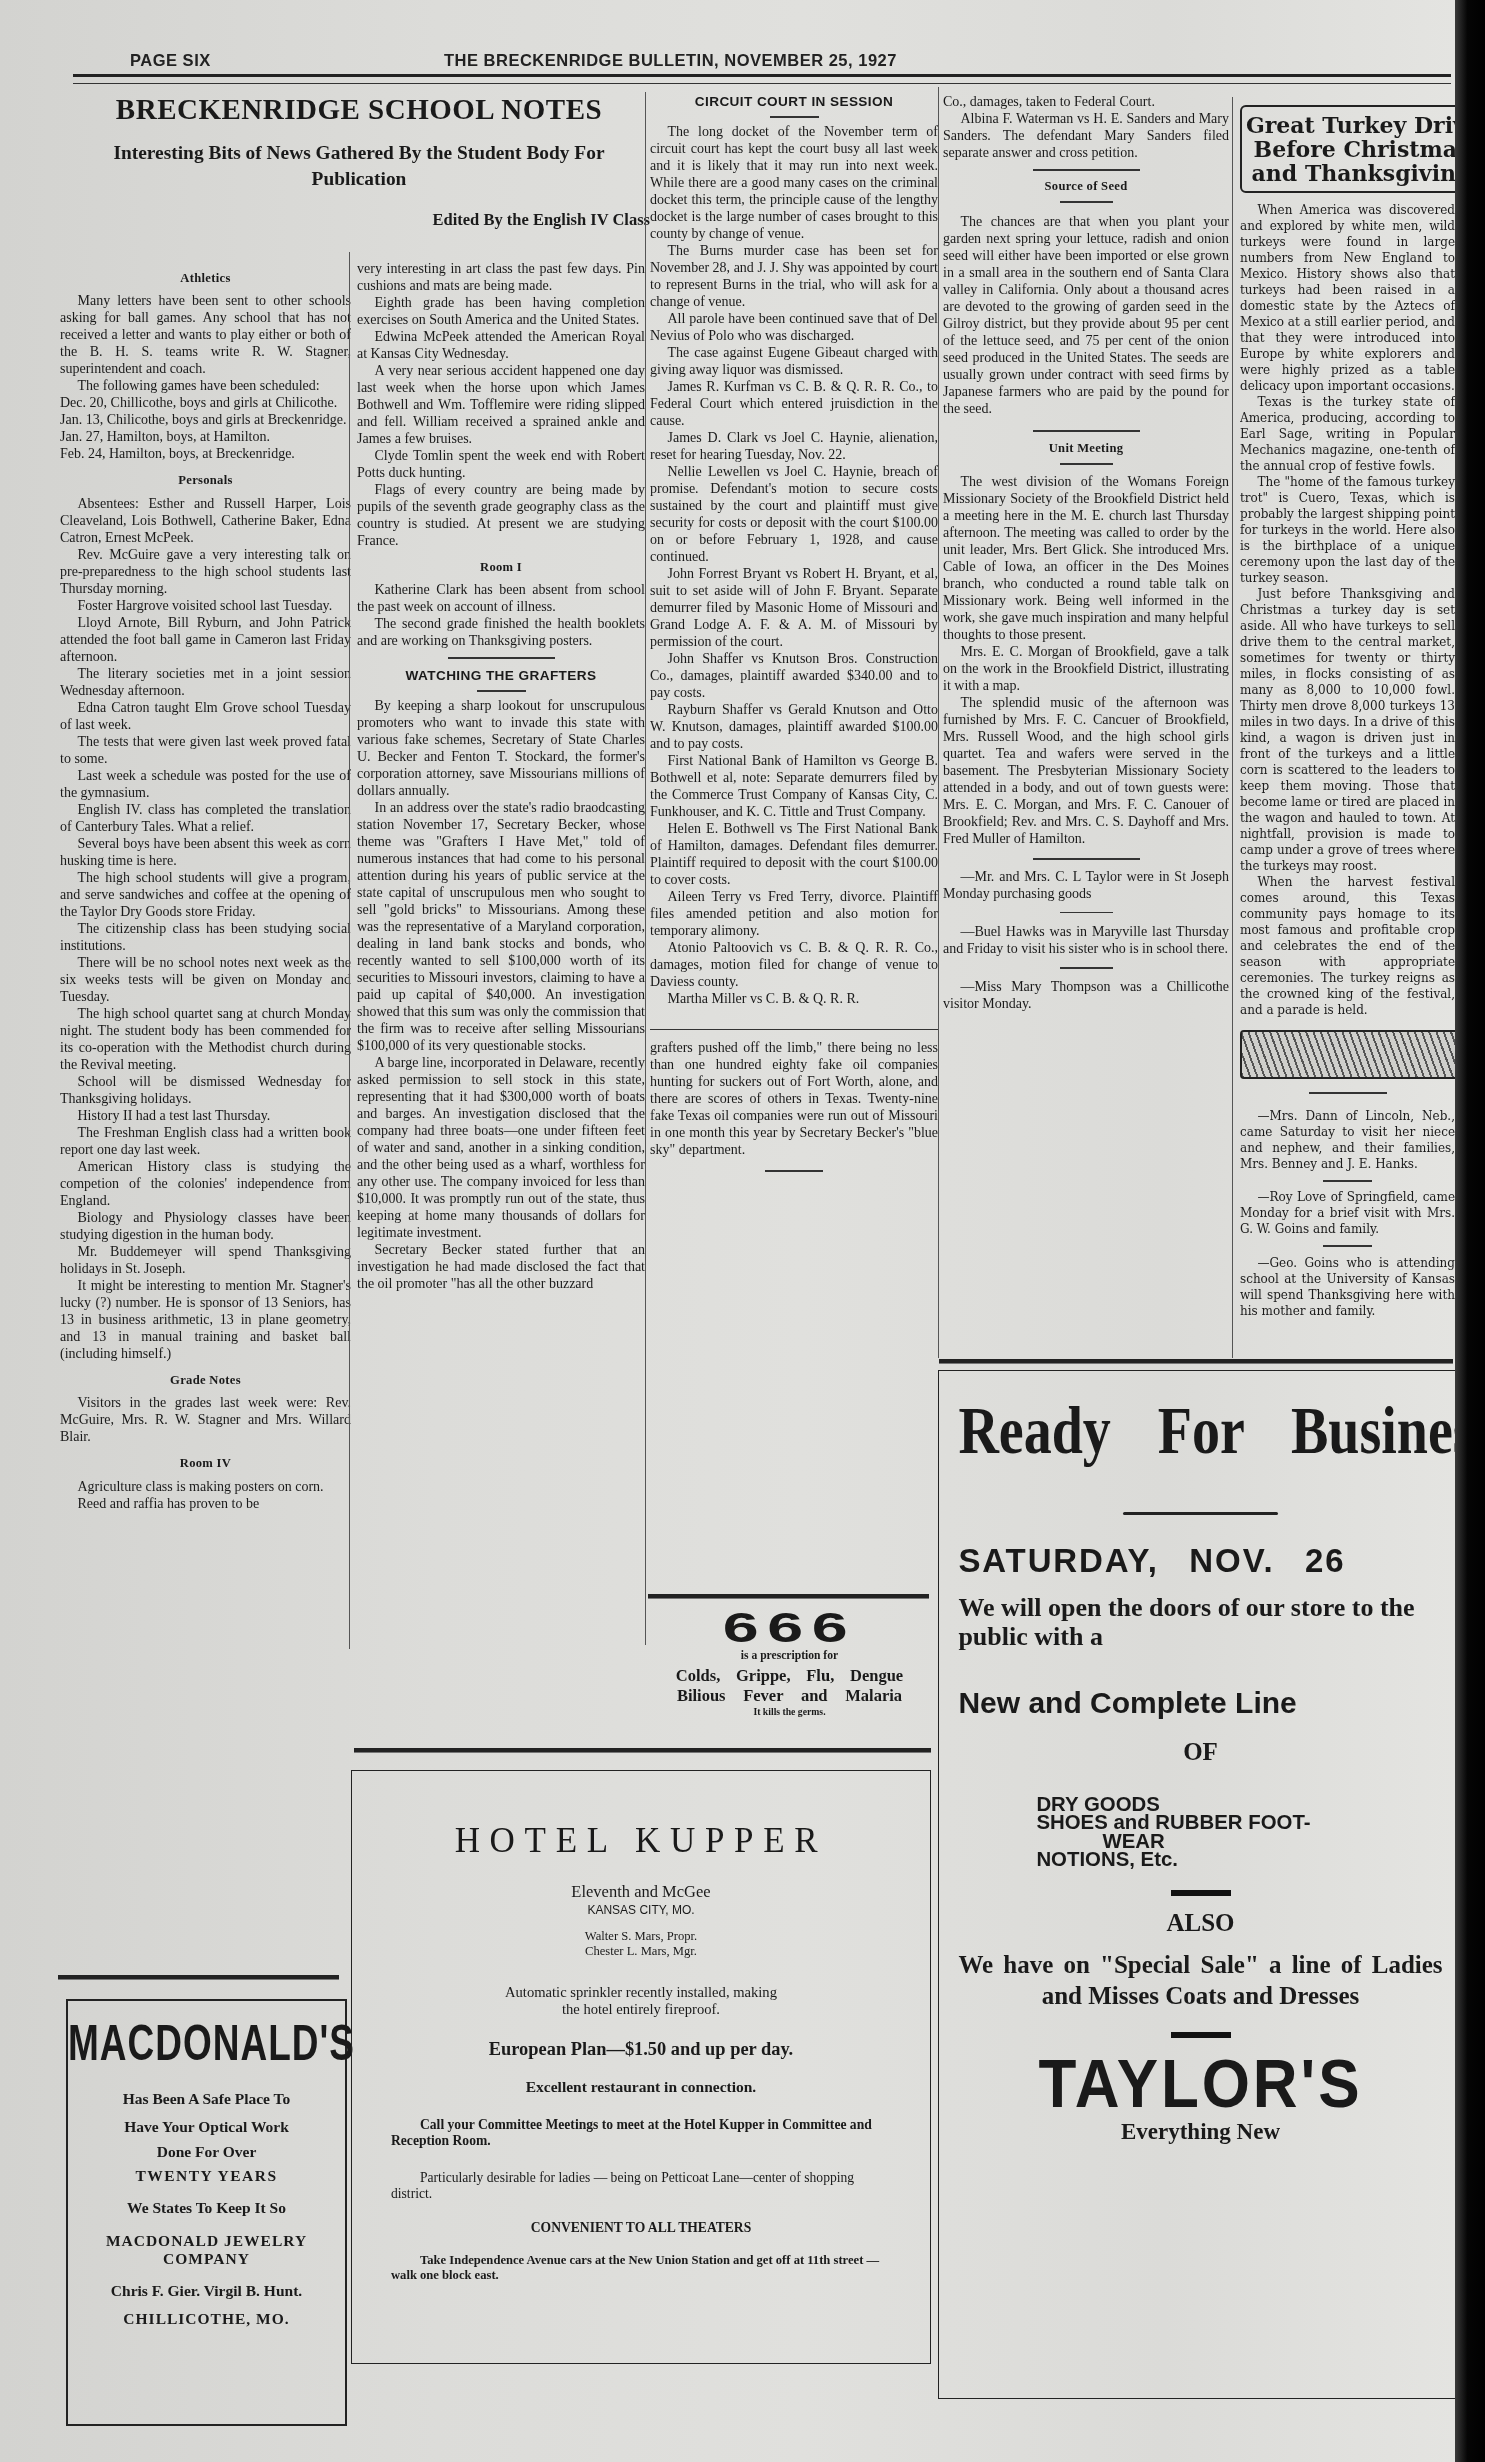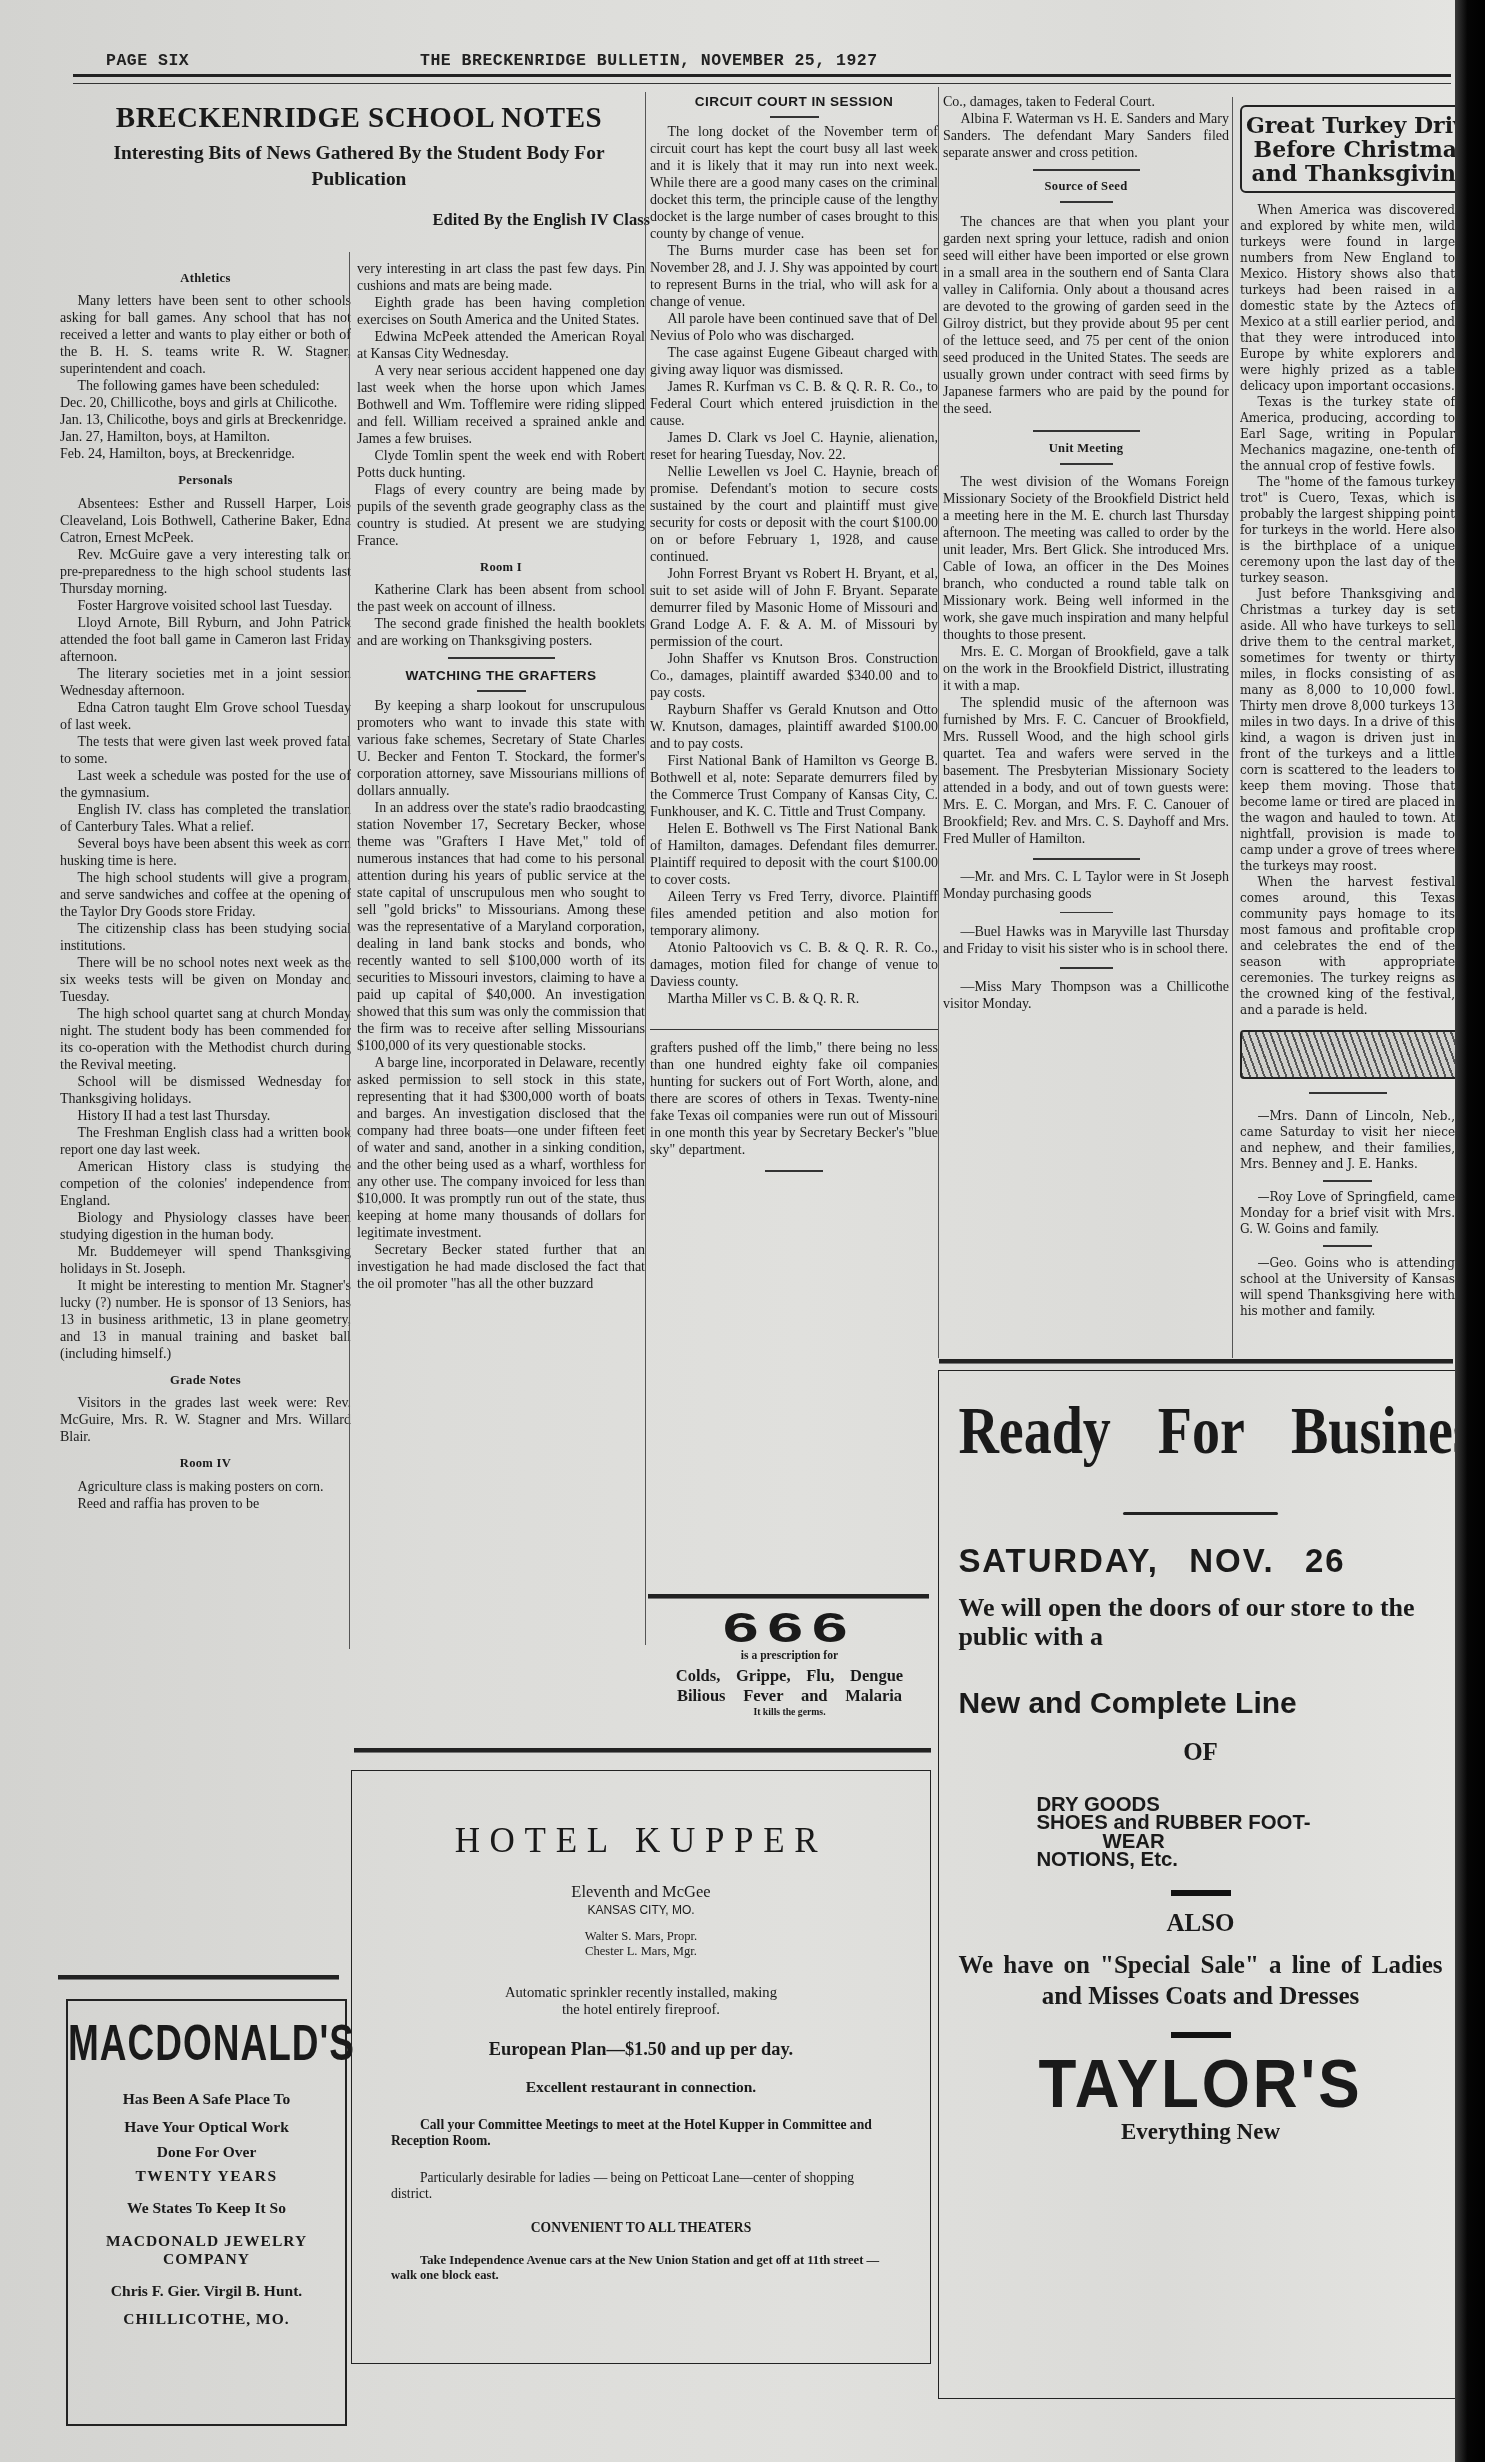--- a/index.html
+++ b/index.html
@@ -12,42 +12,42 @@
   }
   .page {
     position: absolute; left: 0; top: 0; width: 1456px; height: 2463px;
     background: linear-gradient(90deg, #d3d3d0 0%, #dcdcd9 30%, #e0e0dd 55%, #dbdbd8 80%, #e4e4e1 100%);
   }
   .edge-dark {
     position: absolute; right: 0; top: 0; width: 31px; height: 2463px;
     background: linear-gradient(90deg, #3a3a3a, #050505 40%, #000);
   }
   .masthead {
-    position: absolute; top: 47px; left: 56px; right: 58px; height: 25px;
-    font-family: Liberation Mono, monospace; font-weight: bold; font-size: 16.5px;
+    position: absolute; top: 47px; left: 80px; right: 58px; height: 25px;
+    font-family: Liberation Sans, sans-serif; font-weight: bold; font-size: 16.5px;
     letter-spacing: 0.5px; color: #222;
   }
   .masthead .pg { position: absolute; left: 50px; top: 3.9px; }
   .masthead .title { position: absolute; left: 364px; top: 3.9px; }
   .rule-double {
     position: absolute; left: 73px; width: 1378px; top: 74px; height: 9.7px;
     border-top: 3.9px solid #222; border-bottom: 1.9px solid #333;
   }
   .col { position: absolute; text-align: justify; font-size: 14px; line-height: 17px; }
   .col p { text-indent: 17.5px; margin: 0; }
   .col p.noind { text-indent: 0; }
   .col p.hang { padding-left: 17.5px; text-indent: -17.5px; }
   .sub { text-align: center; font-weight: bold; font-size: 12.6px; margin: 9.7px 0 5.8px; letter-spacing: 0.3px; }
   .rule-s { width: 87px; height: 1.9px; background: #333; margin: 5.8px auto; }
   .rule-m { width: 194px; height: 1.9px; background: #333; margin: 7.8px auto; }
   .vline { position: absolute; width: 1px; background: #555; }
   .hbar { position: absolute; height: 4.9px; background: #222; border-bottom: 1px solid #777; }
 
   .big-head {
-    position: absolute; left: 68px; top: 101px; width: 582px;
+    position: absolute; left: 68px; top: 93px; width: 582px;
     font-size: 29px; font-weight: bold; text-align: center; letter-spacing: 0.5px;
   }
   .deck1 { position: absolute; left: 68px; top: 140px; width: 582px; text-align: center;
     font-size: 19.4px; font-weight: bold; line-height: 26px; }
   .deck2 { position: absolute; left: 68px; top: 210px; width: 582px; text-align: right;
     font-size: 16.5px; font-weight: bold; }
   .ccs-head { font-family: "Liberation Sans", sans-serif; font-weight: bold; font-size: 13.6px; text-align:center; letter-spacing:0.4px; }
 
   .ad-box { position: absolute; border: 2.9px solid #222; }
   .ad-center { text-align: center; }

